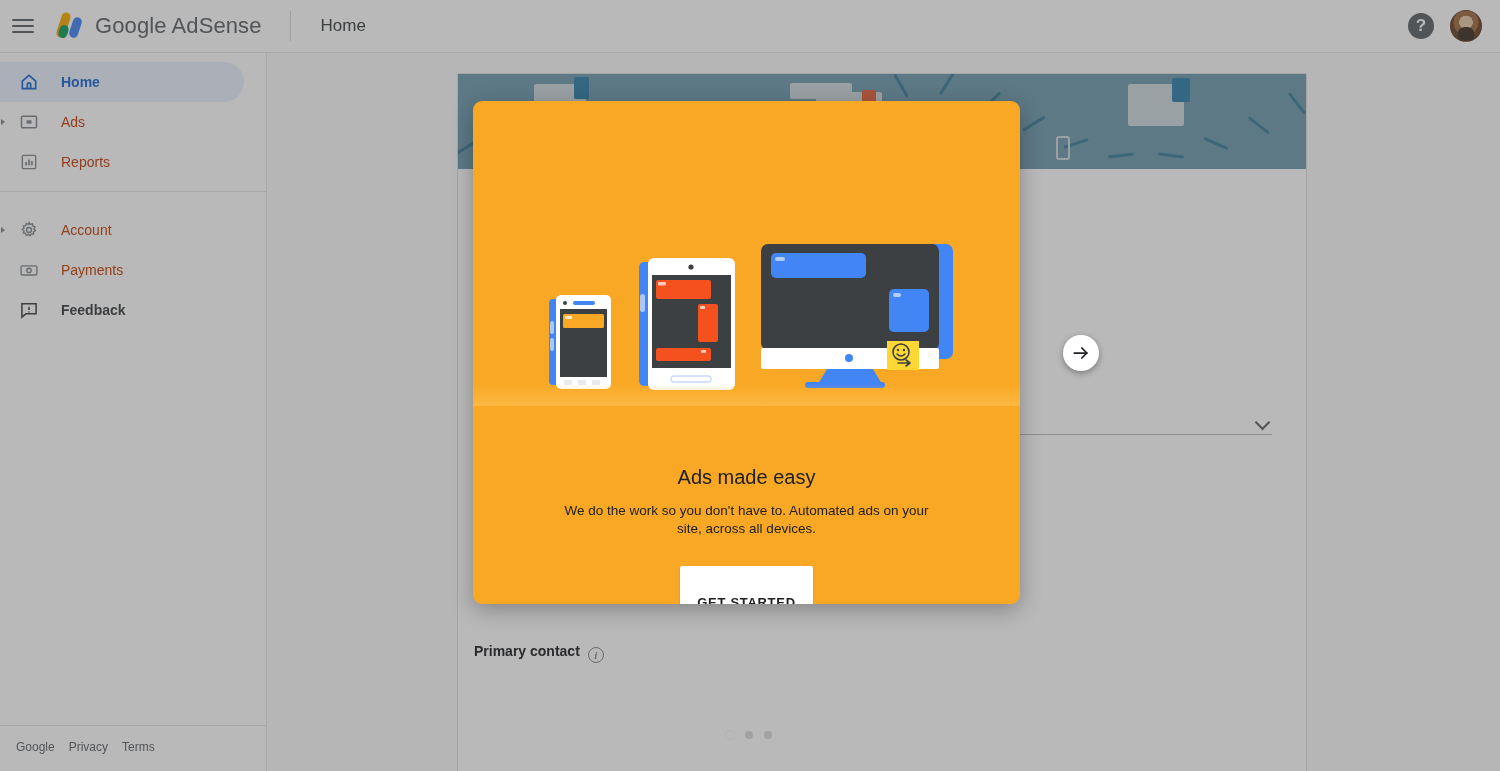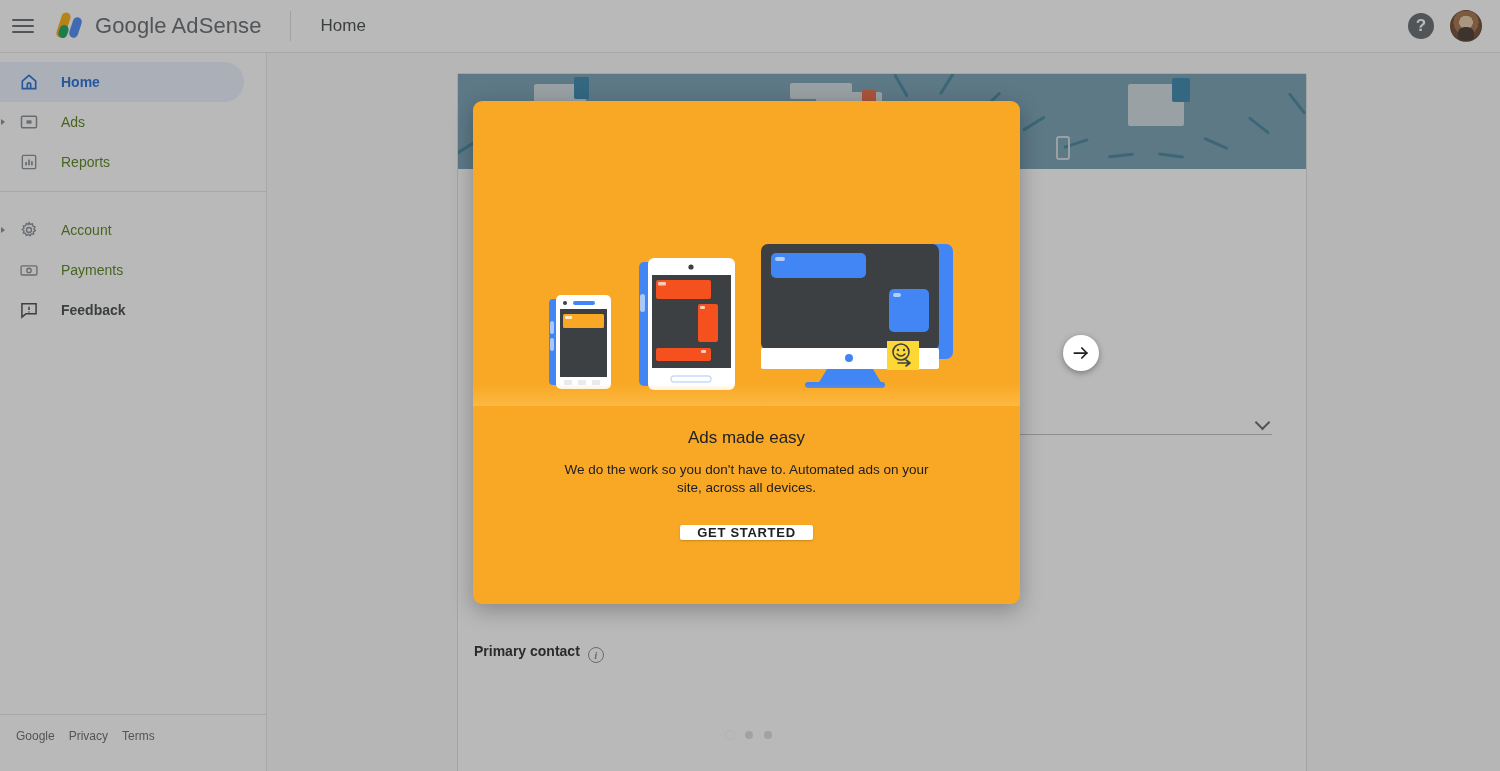--- a/index.html
+++ b/index.html
@@ -86,21 +86,21 @@
   .nav-section { padding-top: 9px; }
   .nav-divider { height: 1px; background: #e4e4e4; margin: 9px 0; }
   .nav-item {
     position: relative;
     display: flex; align-items: center;
     height: 40px;
     margin-right: 22px;
     border-radius: 0 20px 20px 0;
     padding-left: 10px;
     cursor: pointer;
-    color: #4d7c0f;
+    color: #c2410c;
     font-size: 14px;
   }
   .nav-item.active { background: #e8f0fe; color: #1967d2; font-weight: bold; }
   .nav-item.strong { color: #3c4043; font-weight: bold; }
   .nav-expand {
     position: absolute; left: 1px; top: 50%; transform: translateY(-50%);
     width: 0; height: 0;
     border-left: 4px solid #80868b;
     border-top: 3.5px solid transparent;
     border-bottom: 3.5px solid transparent;
@@ -109,21 +109,21 @@
     width: 22px; height: 22px; margin-left: 8px; margin-right: 21px;
     display: flex; align-items: center; justify-content: center; flex: none;
   }
   .nav-icon svg { display: block; }
   .sidebar-footer {
     margin-top: auto;
     border-top: 1px solid #e4e4e4;
     padding: 14px 0 0 16px;
     display: flex; gap: 14px;
     font-size: 12px; color: #5f6368;
-    height: 57px;
+    height: 46px;
   }
   .sidebar-footer span { cursor: pointer; }
 
   
   .main {
     position: absolute;
     top: 53px; left: 267px; right: 0; bottom: 0;
     background: #fafafa;
     overflow: hidden;
   }
@@ -219,39 +219,39 @@
     position: relative;
     height: 305px;
     width: 100%;
   }
   .modal-fade {
     position: absolute; left: 0; right: 0; bottom: 0; height: 22px;
     background: linear-gradient(to bottom, rgba(251,178,56,0) 0%, rgba(253,190,74,0.75) 100%);
   }
   .modal-title {
     text-align: center;
-    font-size: 17px;
+    font-size: 20px;
     color: #202124;
-    margin-top: 22px;
+    margin-top: 60px;
   }
   .modal-desc {
     text-align: center;
     font-size: 13.5px;
     color: #202124;
     line-height: 18px;
     margin: 13px auto 0;
     width: 370px;
   }
   .modal-cta {
     display: block;
     margin: 28px auto 0;
     background: #ffffff;
     border: none;
     border-radius: 2px;
-    padding: 0 17px;
+    padding: 29px 17px;
     font-size: 13px;
     font-weight: bold;
     letter-spacing: 0.7px;
     color: #202124;
     font-family: "Liberation Sans", sans-serif;
     cursor: pointer;
     box-shadow: 0 1px 2px rgba(0,0,0,.2);
   }
 
   

